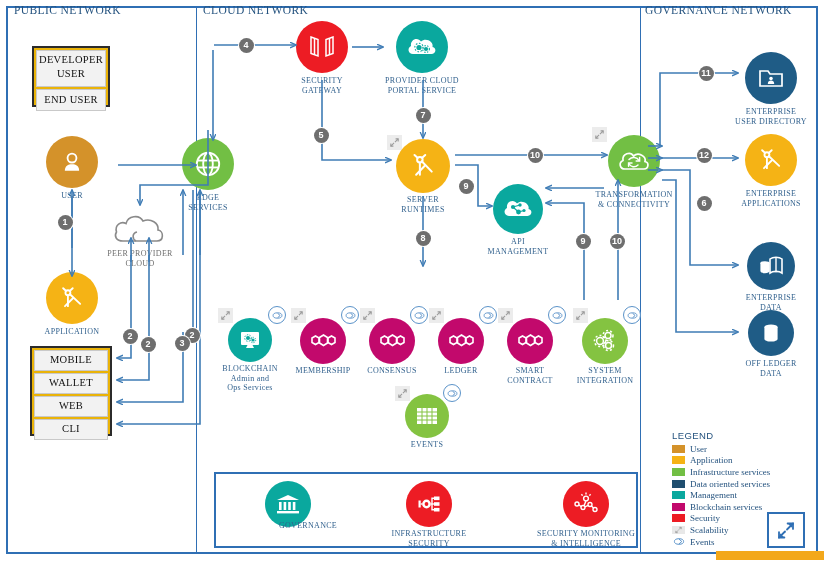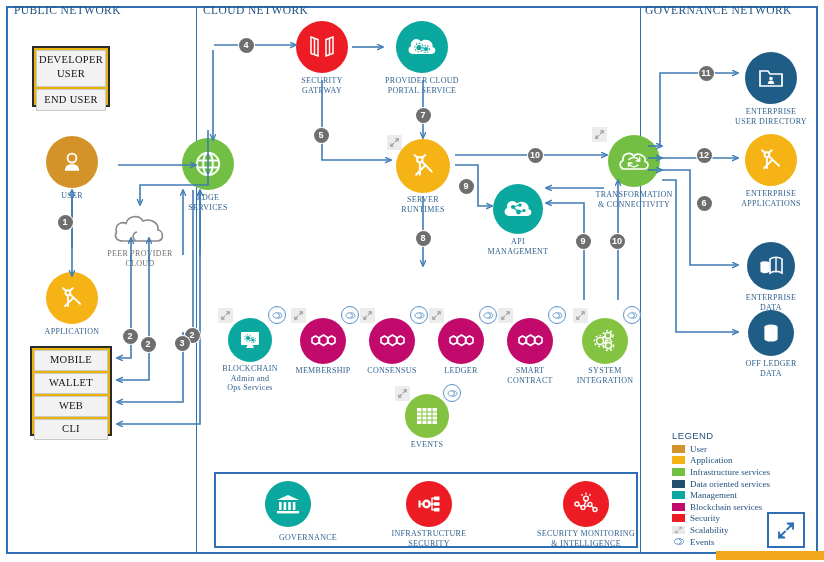--- a/index.html
+++ b/index.html
@@ -592,21 +592,21 @@
         <path d="M3 8 L14 3 L25 8 Z" fill="#fff"></path>
         <g fill="#fff">
           <rect x="5" y="10" width="2.6" height="8"></rect>
             <rect x="9.6" y="10" width="2.6" height="8"></rect>
           <rect x="14.2" y="10" width="2.6" height="8"></rect>
             <rect x="18.8" y="10" width="2.6" height="8"></rect>
           <rect x="3" y="19" width="22" height="2.4"></rect>
         </g>
       </svg>
     </div>
-    <div class="node-label" style="top:52px;padding-left:40px;">GOVERNANCE</div>
+    <div class="node-label" style="top:40px;padding-left:40px;">GOVERNANCE</div>
   </div>
 
   <div class="node" style="left:429px;top:481px;">
     <div class="disc" style="width:46px;height:46px;background:#ed1c24;">
       <svg width="28" height="24" viewBox="0 0 28 24">
         <g fill="#fff">
           <rect x="3.5" y="8.5" width="2.2" height="7"></rect>
           <circle cx="11.5" cy="12" r="4.4"></circle>
           <rect x="19" y="4.5" width="5.5" height="3.6"></rect>
           <rect x="19" y="10.2" width="5.5" height="3.6"></rect>

